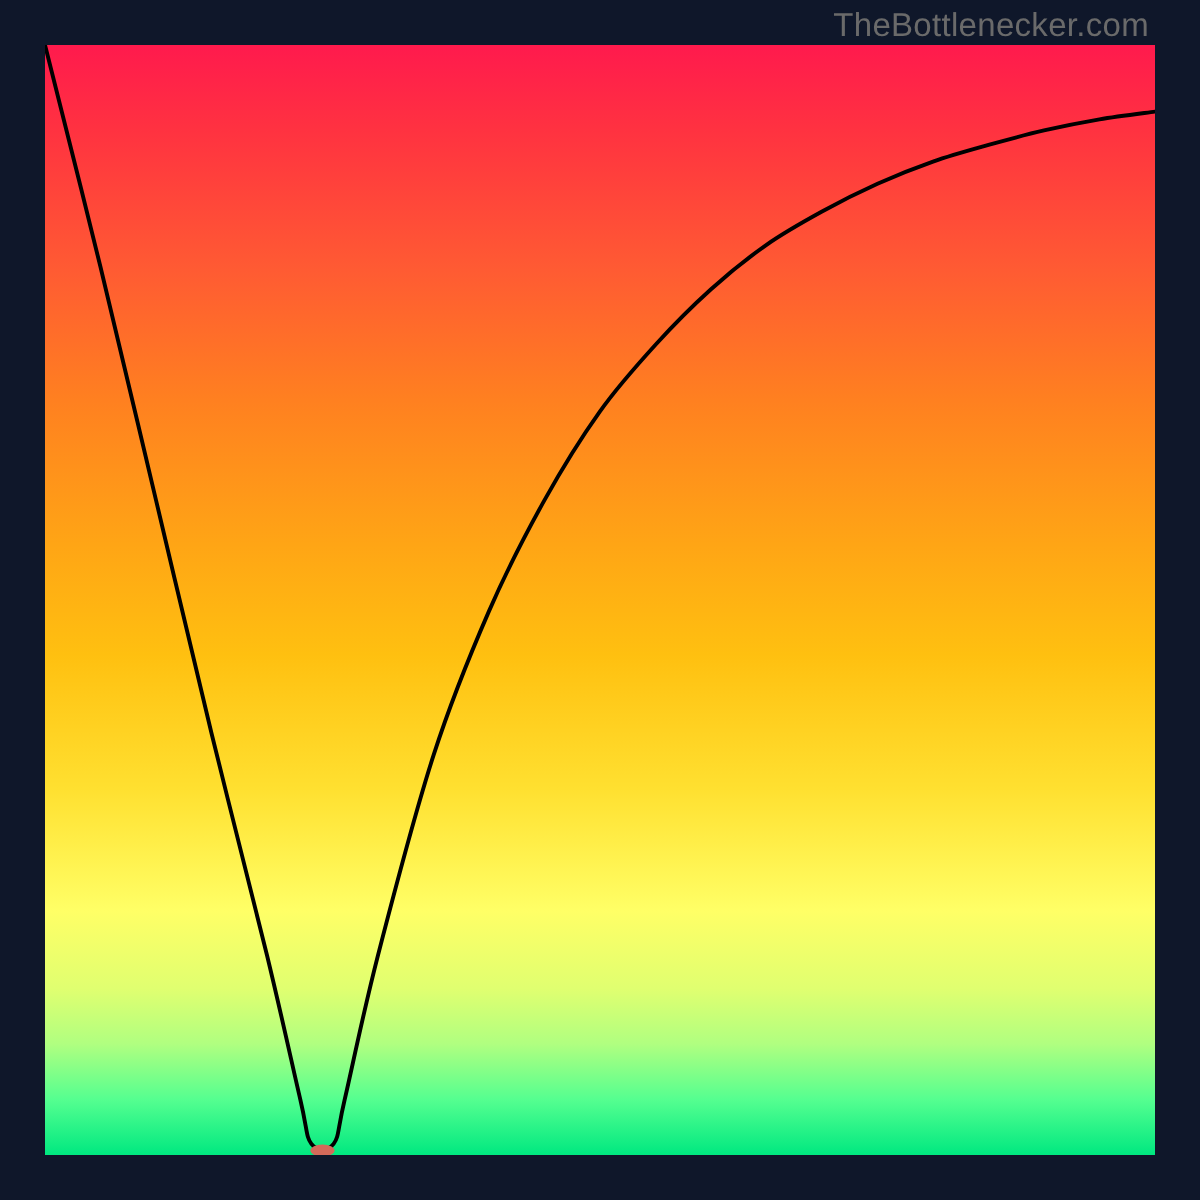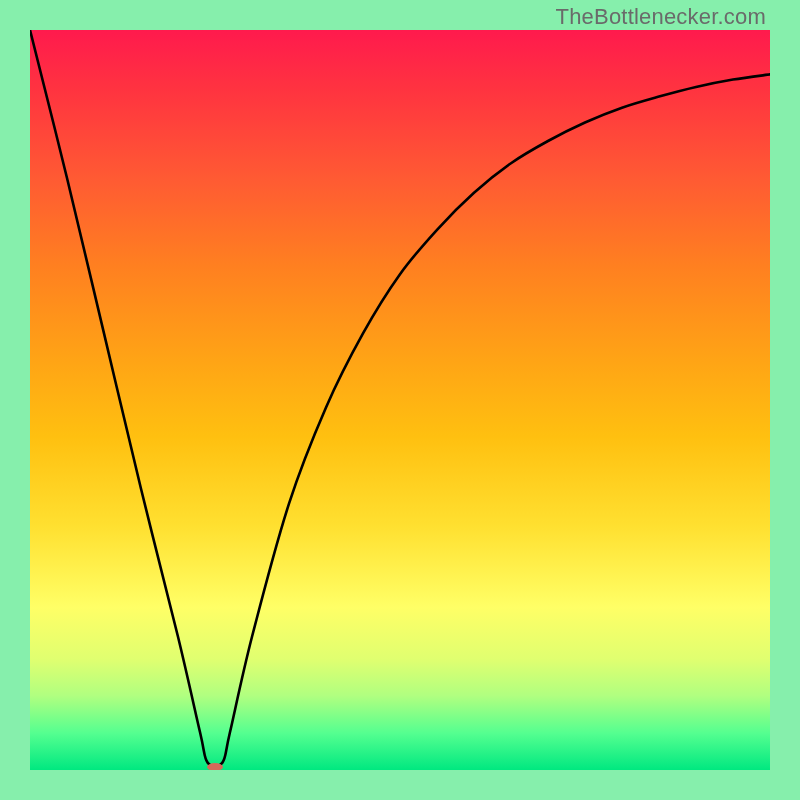--- a/index.html
+++ b/index.html
@@ -10,21 +10,21 @@
     overflow: hidden;
     background: #000;
     font-family: Arial, Helvetica, sans-serif;
   }
   .frame {
     position: absolute;
     top: 0;
     left: 0;
     width: 800px;
     height: 800px;
-    background: #86efac;
+    background: #0f172a;
   }
   .plot-area {
     position: absolute;
     top: 30px;
     left: 30px;
     width: 740px;
     height: 740px;
     overflow: hidden;
   }
   .gradient-bg {

